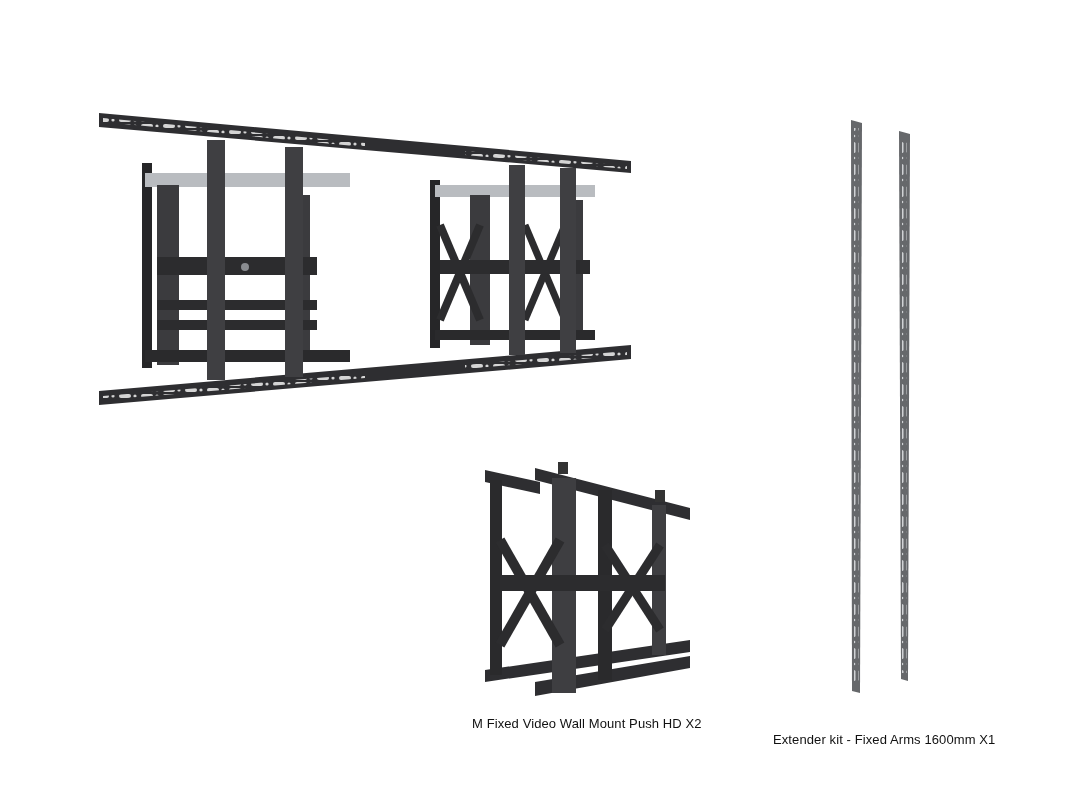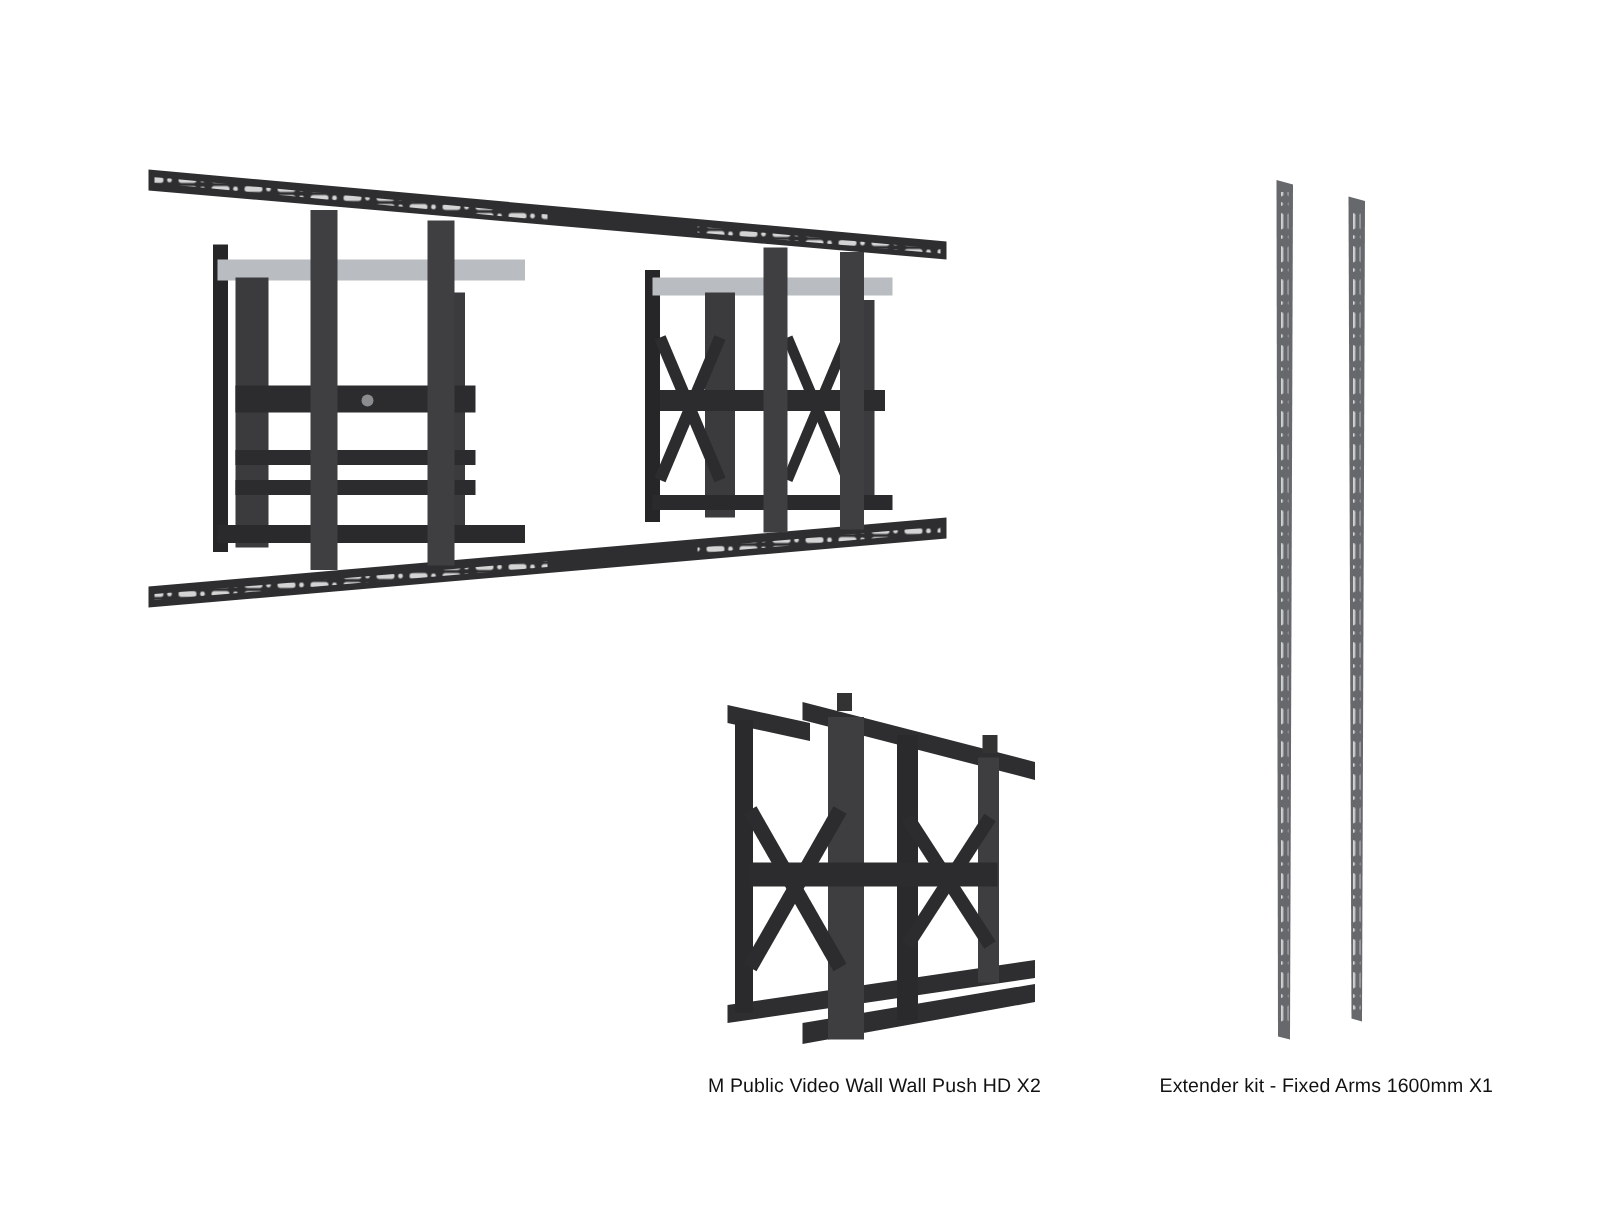--- a/index.html
+++ b/index.html
@@ -76,14 +76,14 @@
       <rect x="1.5" y="2" width="3" height="11" rx="1.5" fill="#d0d2d5"></rect>
       <circle cx="3" cy="18" r="1.3" fill="#d0d2d5"></circle>
     </pattern>
   </defs>
   <polygon points="6,2 17,5 15,575 7,573" fill="#66686b"></polygon>
   <rect x="9" y="10" width="5" height="555" fill="url(#slots)"></rect>
   <polygon points="54,13 65,16 63,563 56,561" fill="#66686b"></polygon>
   <rect x="57" y="20" width="5" height="535" fill="url(#slots)"></rect>
 </svg>
 
-<div class="caption" style="left:472px;top:716px">M Public Video Wall Wall Push HD X2</div>
-<div class="caption" style="left:773px;top:716px">Extender kit - Fixed Arms 1600mm X1</div>
+<div class="caption" style="left:472px;top:716px">M Fixed Video Wall Mount Push HD X2</div>
+<div class="caption" style="left:773px;top:732px">Extender kit - Fixed Arms 1600mm X1</div>
 
 </body></html>

